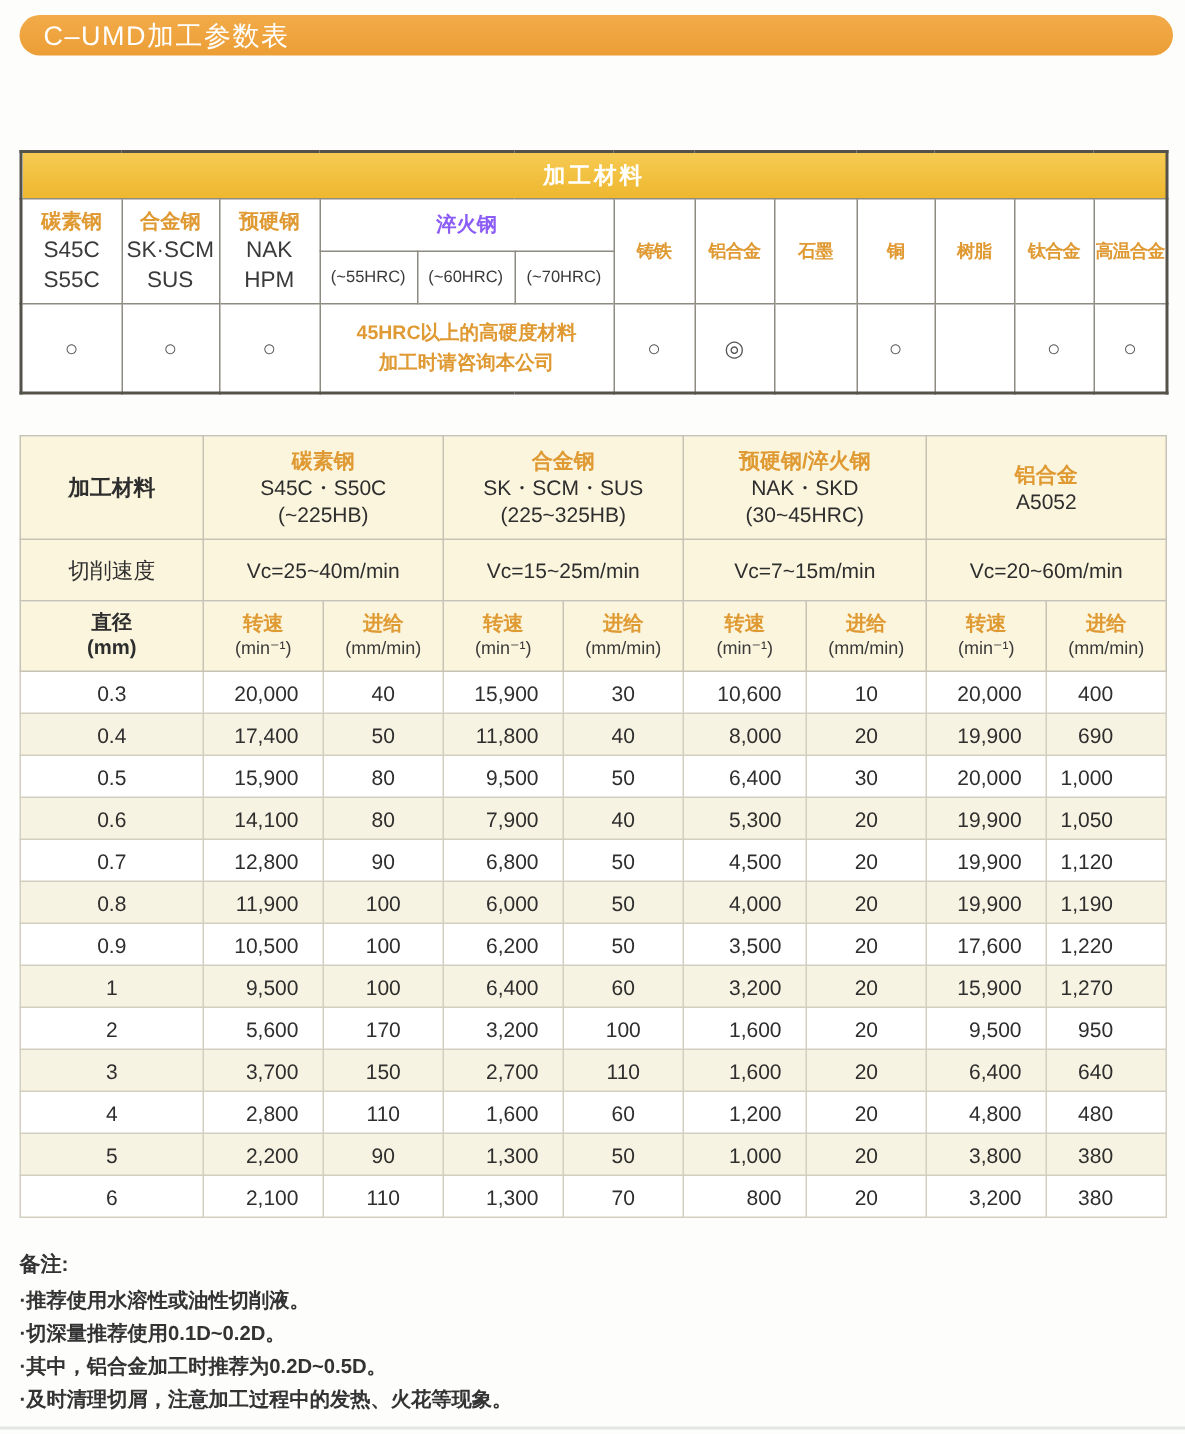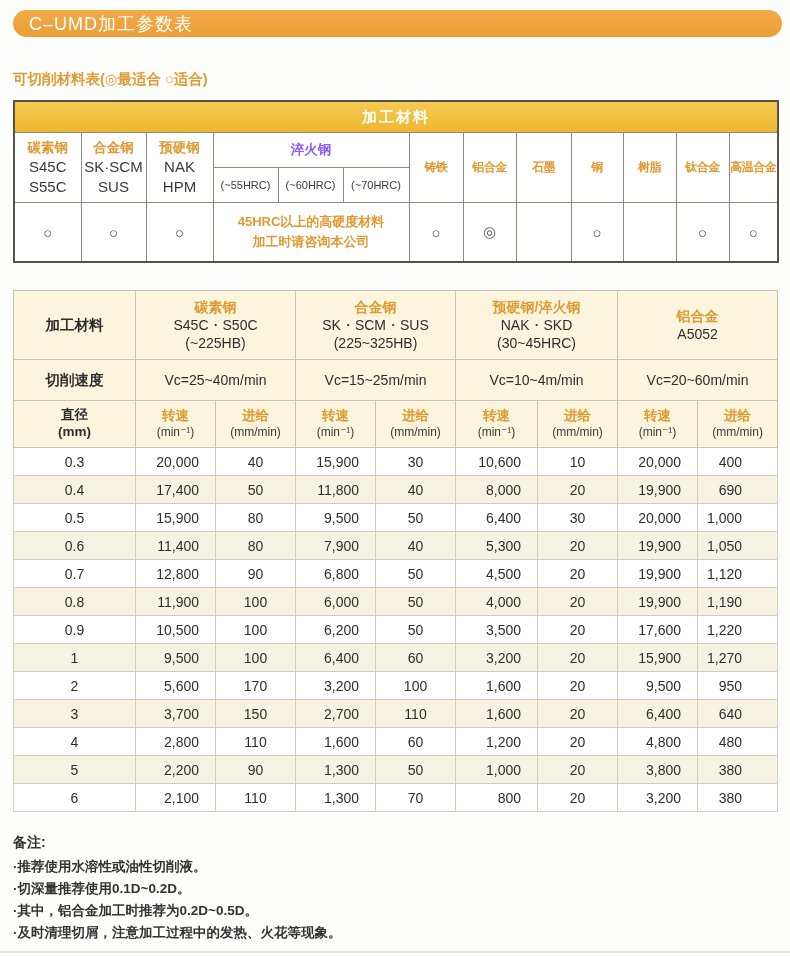--- a/index.html
+++ b/index.html
@@ -63,21 +63,21 @@
   .t2 td{
     border:1px solid #c6c3b5;text-align:center;vertical-align:middle;
     padding:0;overflow:hidden;font-size:14px;color:#2e2e2e;
   }
   .t2 thead td{background:#fbf5dd;}
   .t2 .mat-row td{height:68px;}
   .t2 .mat-row .lbl{font-size:14.5px;font-weight:bold;color:#2e2e2e;}
   .t2 .mhead div{line-height:1.3;font-size:14px;}
   .t2 .mhead .oname{font-size:14px;}
   .t2 .vc-row td{height:40px;font-size:14px;}
-  .t2 .vc-row .lbl{font-weight:bold;font-size:14.5px;}
+  .t2 .vc-row .lbl{font-weight:normal;font-size:14.5px;}
   .t2 .cols-row td{height:46px;}
   .t2 .cols-row div{line-height:1.25;}
   .t2 .cols-row .lbl div{font-size:13.5px;font-weight:bold;}
   .t2 .cols-row .unit{font-size:12px;color:#3a3a3a;font-weight:normal;}
   .t2 tbody td{height:27px;background:#fff;border-color:#d2cfc1;}
   .t2 tbody tr.stripe td{background:#f7f3e2;}
   .t2 tbody .c-d{font-size:14px;margin-top:36px;}
   .t2 tbody .c-rpm{text-align:right;padding-right:16px;}
   .t2 tbody .c-feed{text-align:center;}
   .t2 tbody .c-feed-r{text-align:right;padding-right:35px;}
@@ -91,21 +91,20 @@
 </style>
 </head>
 <body>
 
 <div class="page">
 
   <div class="banner">
     <span>C–UMD加工参数表</span>
   </div>
 
-  <div class="mat-label">可切削材料表(◎最适合 ○适合)</div>
 
   <table class="t1">
     <colgroup>
       <col style="width:67px">
         <col style="width:65px">
         <col style="width:67px">
       <col style="width:65px">
         <col style="width:65px">
         <col style="width:66px">
       <col style="width:54px">
@@ -201,21 +200,21 @@
         </td>
         <td colspan="2" class="mhead">
           <div class="oname">铝合金</div>
           <div>A5052</div>
         </td>
       </tr>
       <tr class="vc-row">
         <td class="lbl">切削速度</td>
         <td colspan="2">Vc=25~40m/min</td>
         <td colspan="2">Vc=15~25m/min</td>
-        <td colspan="2">Vc=10~4m/min</td>
+        <td colspan="2">Vc=7~15m/min</td>
         <td colspan="2">Vc=20~60m/min</td>
       </tr>
       <tr class="cols-row">
         <td class="lbl">
           <div>直径</div>
           <div>(mm)</div>
         </td>
         <td>
           <div class="oname">转速</div>
           <div class="unit">(min⁻¹)</div>
@@ -279,21 +278,21 @@
           <td class="c-feed">80</td>
           <td class="c-rpm">9,500</td>
           <td class="c-feed">50</td>
           <td class="c-rpm">6,400</td>
           <td class="c-feed">30</td>
           <td class="c-rpm">20,000</td>
           <td class="c-feed-r">1,000</td>
         </tr>
         <tr class="stripe">
           <td class="c-d">0.6</td>
-          <td class="c-rpm">11,400</td>
+          <td class="c-rpm">14,100</td>
           <td class="c-feed">80</td>
           <td class="c-rpm">7,900</td>
           <td class="c-feed">40</td>
           <td class="c-rpm">5,300</td>
           <td class="c-feed">20</td>
           <td class="c-rpm">19,900</td>
           <td class="c-feed-r">1,050</td>
         </tr>
         <tr>
           <td class="c-d">0.7</td>

